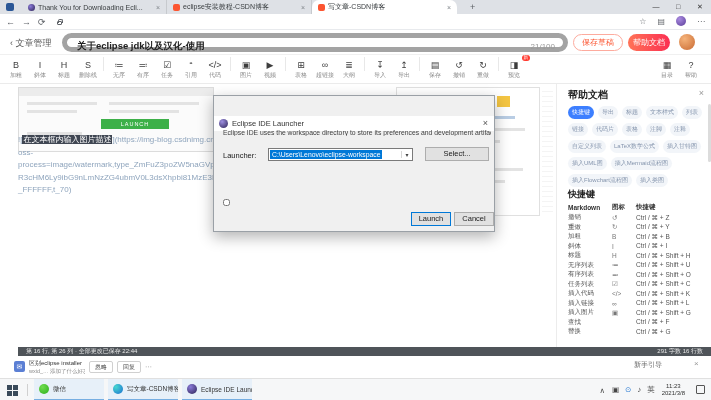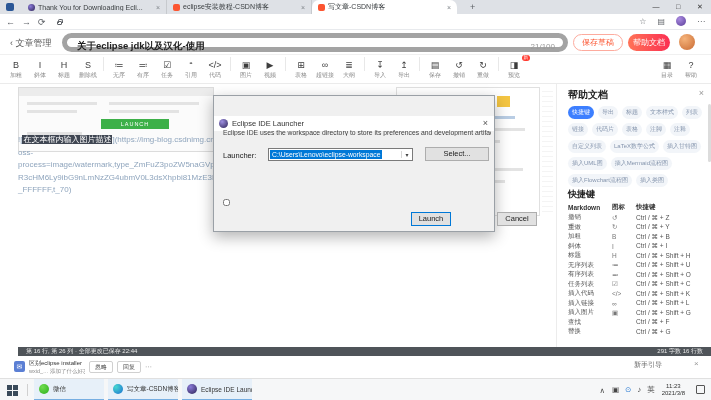--- a/index.html
+++ b/index.html
@@ -89,21 +89,21 @@
   .dlg-close{position:absolute;right:6px;top:2px;font-size:9px;color:#555;}
   .dlg-h1{position:absolute;left:9px;top:20px;font-size:8.5px;font-weight:bold;color:#1a1a1a;}
   .dlg-desc{position:absolute;left:9px;top:33px;width:268px;font-size:6.8px;color:#404040;white-space:nowrap;overflow:hidden;}
   .dlg-wslabel{position:absolute;left:9px;top:55px;font-size:7.5px;color:#1a1a1a;}
   .combo{position:absolute;left:54px;top:52px;width:145px;height:13px;background:#fff;border:1px solid #7a7a7a;display:flex;align-items:center;}
   .combo .val{background:#0078d7;color:#fff;font-size:6.8px;padding:1px 2px;margin-left:1px;white-space:nowrap;overflow:hidden;}
   .combo .arr{margin-left:auto;width:11px;text-align:center;font-size:6px;color:#444;border-left:1px solid #d5d5d5;}
   .btn-win{position:absolute;height:14px;background:#e1e1e1;border:1px solid #adadad;font-size:7.5px;color:#1a1a1a;text-align:center;line-height:12px;}
   .btn-browse{left:211px;top:51px;width:64px;}
   .btn-launch{left:197px;top:116px;width:40px;border-color:#0078d7;}
-  .btn-cancel{left:240px;top:116px;width:40px;margin-left:43px;}
+  .btn-cancel{left:240px;top:116px;width:40px;}
   .dlg-check{position:absolute;left:9px;top:103px;width:7px;height:7px;margin:0;}
   .dlg-checklabel{position:absolute;left:20px;top:103px;font-size:7.5px;color:#1a1a1a;}
 
   
   .statusbar{position:absolute;left:18px;top:347px;width:693px;height:9px;background:#4f5459;color:#e8e8e8;font-size:6px;display:flex;justify-content:space-between;align-items:center;padding:0 8px;}
   .toast{position:absolute;left:14px;top:357px;width:196px;height:19px;display:flex;align-items:center;gap:4px;}
   .toast-icon{width:11px;height:11px;border-radius:2px;background:#5b7fd4;color:#fff;font-size:7px;text-align:center;line-height:11px;flex:0 0 auto;}
   .toast-text{width:56px;}
   .toast-title{font-size:6px;color:#333;white-space:nowrap;overflow:hidden;}
   .toast-sub{font-size:5.5px;color:#8a8a8a;white-space:nowrap;overflow:hidden;}

